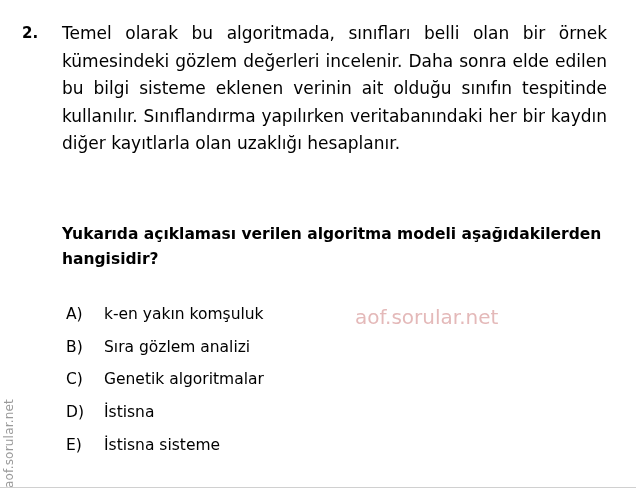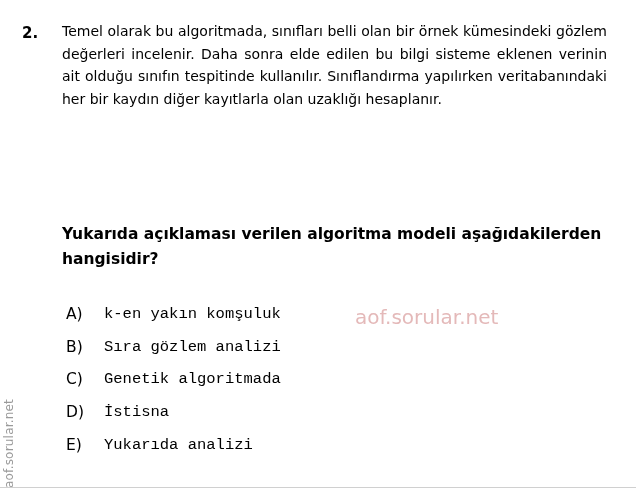--- a/index.html
+++ b/index.html
@@ -59,21 +59,21 @@
     font-size: 15px;
     font-weight: bold;
     font-family: "DejaVu Sans", sans-serif;
   }
 
   .stem {
     position: absolute;
     left: 62px;
     top: 20px;
     width: 545px;
-    font-size: 14px;
+    font-size: 17px;
     line-height: 1.62;
     text-align: justify;
     text-justify: inter-word;
     font-family: "DejaVu Sans", sans-serif;
   }
 
   .prompt {
     position: absolute;
     left: 62px;
     top: 222px;
@@ -97,21 +97,20 @@
     font-size: 15.5px;
     line-height: 1.3;
     font-family: "DejaVu Sans", sans-serif;
   }
   .option .letter {
     width: 38px;
     flex: 0 0 38px;
   }
   .option .text {
     flex: 1 1 auto;
-    font-family: Liberation Mono, monospace;
   }
 
   .bottom-rule {
     position: absolute;
     left: 0;
     top: 487px;
     width: 636px;
     height: 1px;
     background: #d0d0d0;
   }
@@ -133,28 +132,28 @@
     <div class="option">
       <span class="letter">A)</span>
       <span class="text">k-en yakın komşuluk</span>
     </div>
     <div class="option">
       <span class="letter">B)</span>
       <span class="text">Sıra gözlem analizi</span>
     </div>
     <div class="option">
       <span class="letter">C)</span>
-      <span class="text">Genetik algoritmada</span>
+      <span class="text">Genetik algoritmalar</span>
     </div>
     <div class="option">
       <span class="letter">D)</span>
       <span class="text">İstisna</span>
     </div>
     <div class="option">
       <span class="letter">E)</span>
-      <span class="text">Yukarıda analizi</span>
+      <span class="text">İstisna sisteme</span>
     </div>
   </div>
 
   <div class="center-watermark">aof.sorular.net</div>
 
   <div class="bottom-rule"></div>
 </div>
 
 </body></html>

